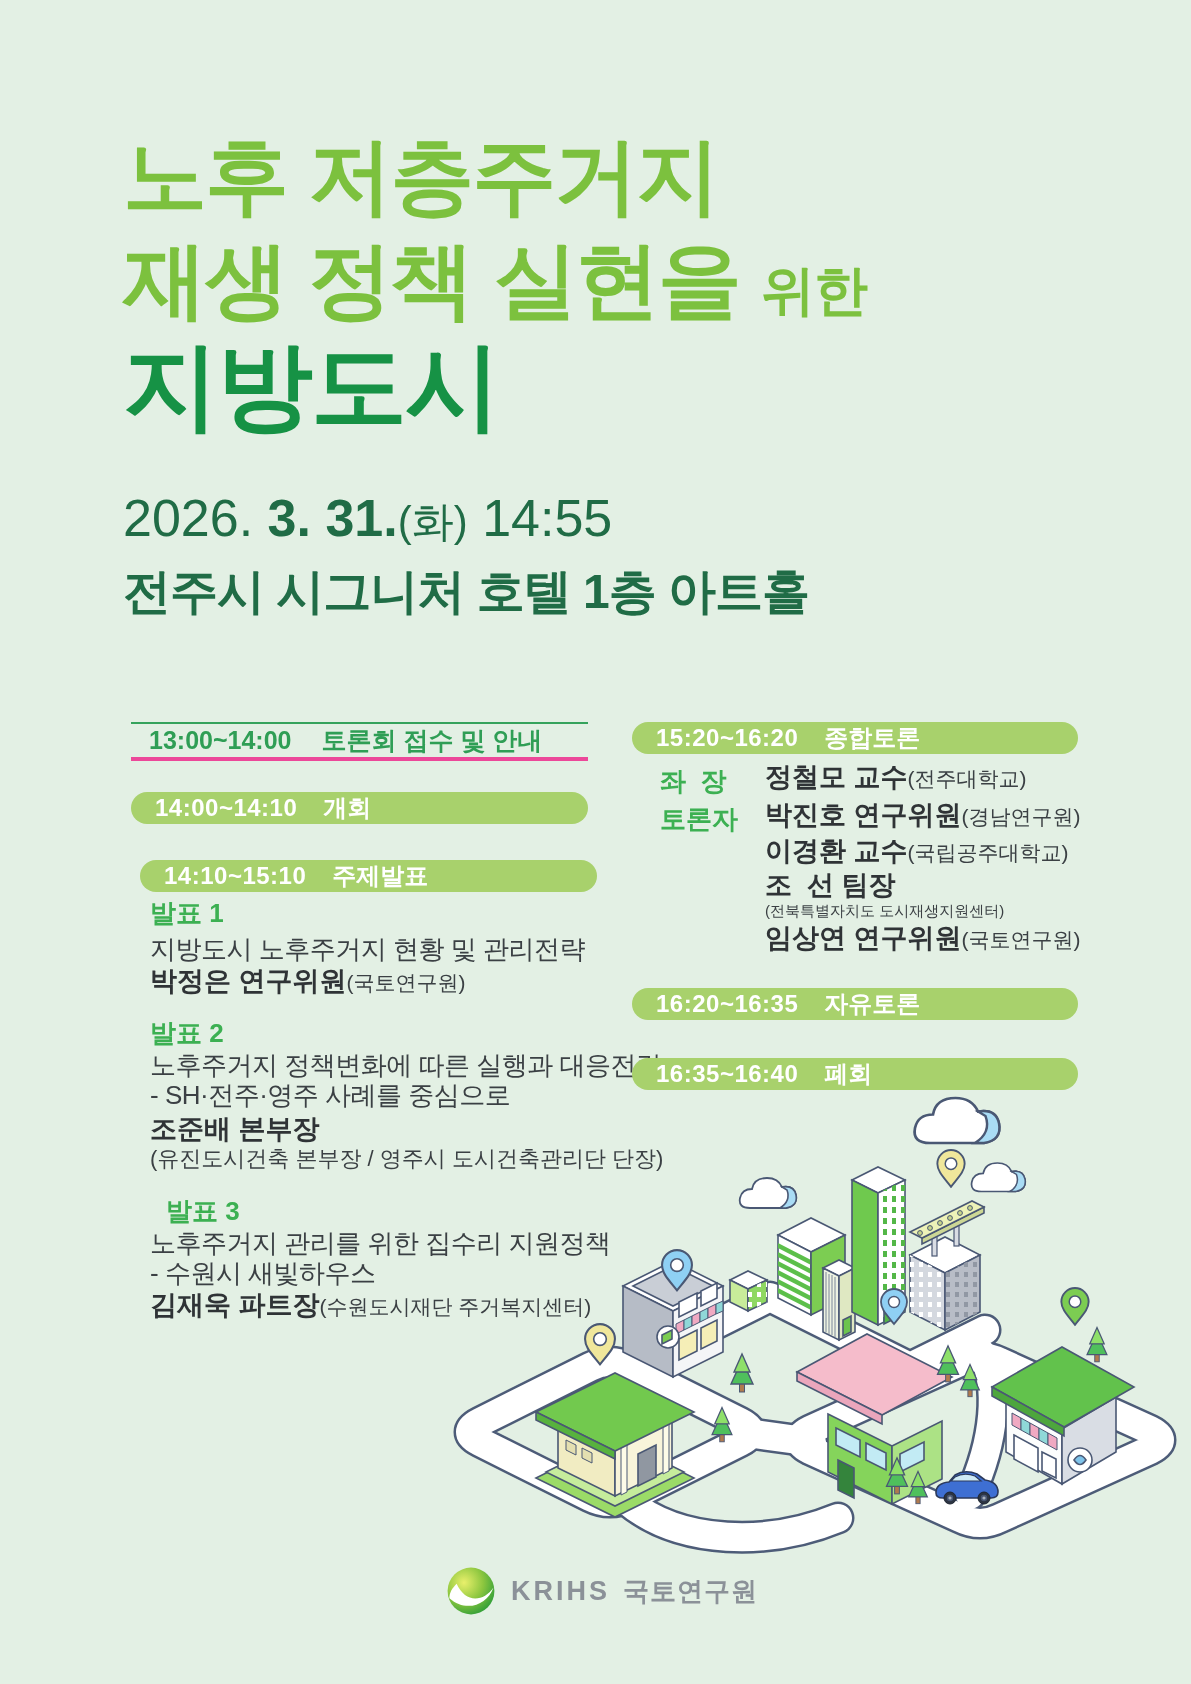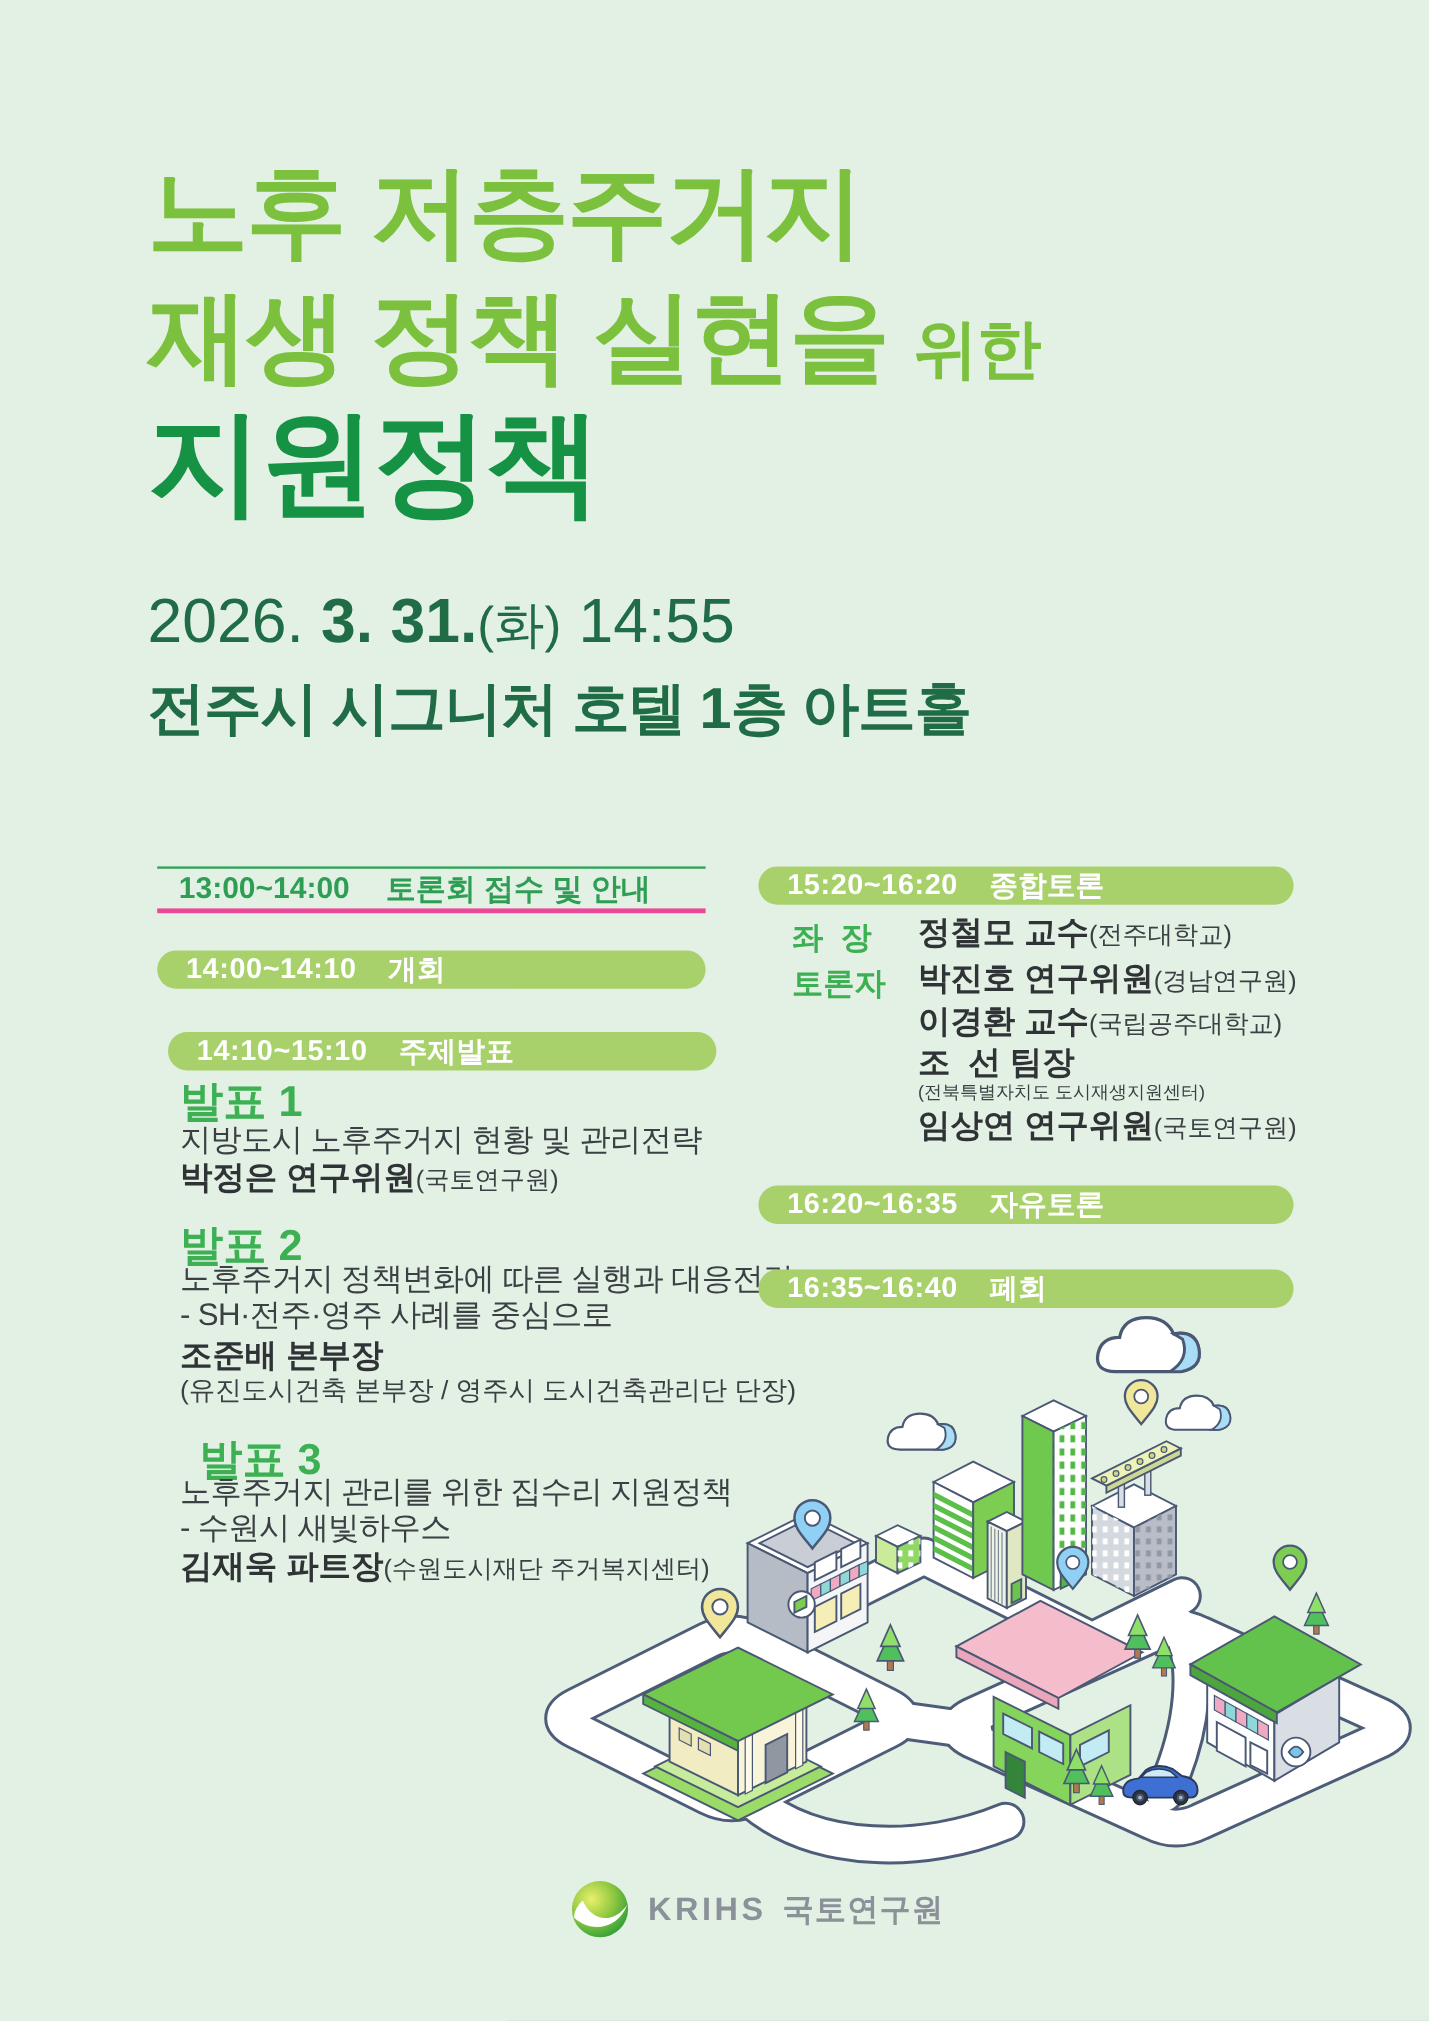--- a/index.html
+++ b/index.html
@@ -26,51 +26,51 @@
     display:flex;align-items:center;color:#2f9e55;font-weight:700;font-size:25px;padding-left:18px;}
   .reception .time{margin-right:30px;}
   .pill{position:absolute;height:32px;border-radius:16px;background:#a8d16c;color:#fff;font-weight:700;font-size:24px;
     display:flex;align-items:center;padding-left:24px;box-sizing:border-box;}
   .pill .time{margin-right:26px;letter-spacing:0.5px;}
   #pill-open{left:131px;top:792px;width:457px;}
   #pill-theme{left:140px;top:860px;width:457px;}
   #pill-main{left:632px;top:722px;width:446px;}
   #pill-free{left:632px;top:988px;width:446px;}
   #pill-close{left:632px;top:1058px;width:446px;}
-  .ph{position:absolute;left:150px;color:#3cb052;font-weight:800;font-size:36px;line-height:1;}
+  .ph{position:absolute;left:150px;color:#3cb052;font-weight:800;font-size:26px;line-height:1;}
   .topic{position:absolute;left:150px;color:#3b4044;font-size:26px;letter-spacing:-0.5px;line-height:1;}
   .speaker{position:absolute;left:150px;color:#2f3336;font-size:27px;font-weight:700;line-height:1;}
   .speaker .affil{font-size:21px;font-weight:400;color:#3b4044;}
   .note{position:absolute;left:150px;color:#3b4044;font-size:22px;line-height:1;}
   #p1-h{top:900px;} #p1-t{top:936px;} #p1-s{top:968px;}
   #p2-h{top:1020px;} #p2-t{top:1052px;} #p2-t2{top:1082px;} #p2-s{top:1116px;} #p2-n{top:1148px;}
   #p3-h{top:1198px;margin-left:16px;} #p3-t{top:1230px;} #p3-t2{top:1260px;} #p3-s{top:1292px;}
   .rlabel{position:absolute;left:660px;color:#3cb052;font-weight:800;font-size:26px;white-space:pre;line-height:1;}
   .rvalue{position:absolute;left:765px;color:#2f3336;font-size:27px;font-weight:700;white-space:pre;line-height:1;}
   .rvalue .affil{font-size:21px;font-weight:400;color:#3b4044;}
   .rparen{position:absolute;left:765px;color:#3b4044;font-size:15px;line-height:1;}
   #chair-label{top:768px;} #chair-value{top:764px;}
   #panel-label{top:806px;}
   #pan-1{top:802px;} #pan-2{top:838px;} #pan-3{top:872px;}
   #pan-paren{top:903px;} #pan-5{top:925px;}
   
   #city{position:absolute;left:440px;top:1040px;}
   
-  .logo{position:absolute;left:473px;top:1562px;display:flex;align-items:center;gap:13px;justify-content:center;}
+  .logo{position:absolute;left:444px;top:1562px;display:flex;align-items:center;gap:13px;justify-content:center;}
   .logo-krihs{font-size:27px;font-weight:700;color:#8b9198;letter-spacing:3px;}
   .logo-kor{font-size:26px;font-weight:600;color:#8b9198;letter-spacing:1px;}
 </style>
 </head>
 <body>
 
 <div id="poster">
 
   <div class="t1">노후 저층주거지</div>
   <div class="t2"><span>재생 정책 실현을</span> <span class="suffix">위한</span></div>
-  <div class="t3">지원정책</div>
+  <div class="t3">지방도시</div>
 
   <div class="dateline"><span class="d-year">2026.</span> <span class="d-day">3. 31.</span><span class="d-wk">(화)</span> <span class="d-time">14:55</span></div>
   <div class="venue">전주시 시그니처 호텔 1층 아트홀</div>
 
   <div class="reception">
     <span class="time">13:00~14:00</span>
     <span>토론회 접수 및 안내</span>
   </div>
 
   <div class="pill" id="pill-open">

